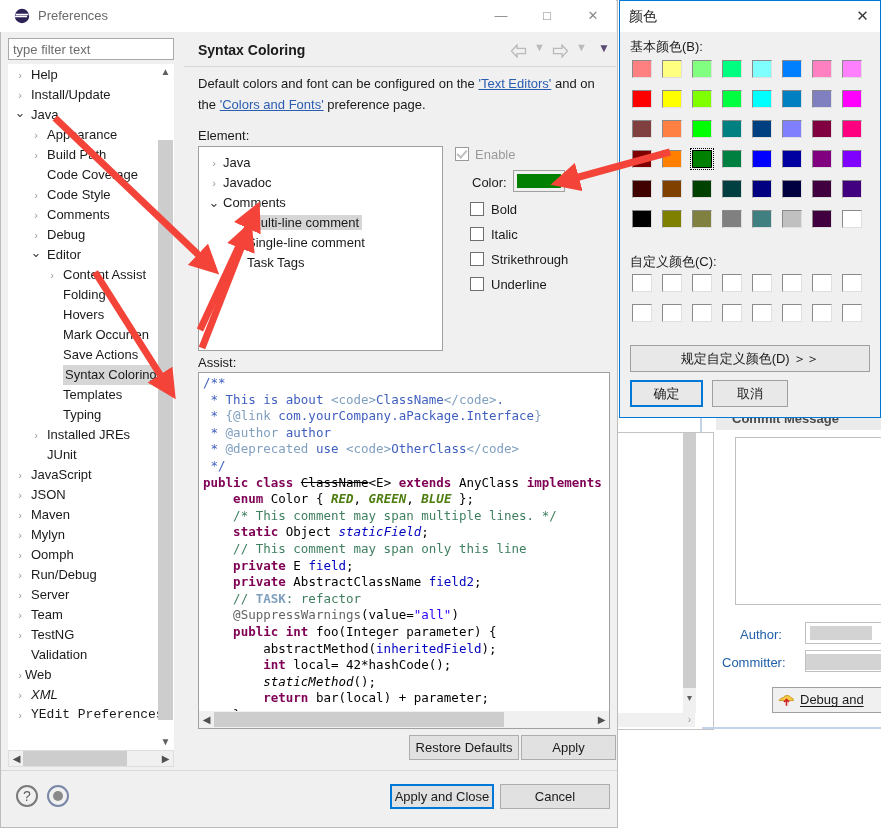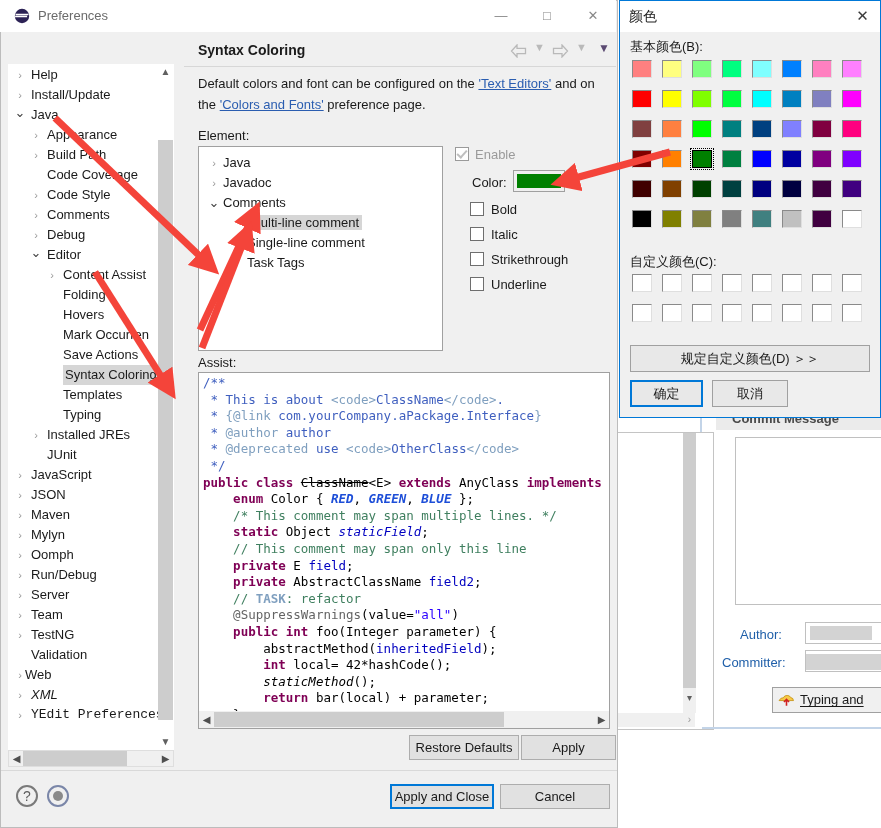--- a/index.html
+++ b/index.html
@@ -258,21 +258,21 @@
   .c-kw { color: #7f0055; font-weight: bold; }
   .c-plain { color: #000000; }
   .c-strike { color: #000000; text-decoration: line-through; }
   .c-comment { color: #3f7f5f; }
   .c-task { color: #7f9fbf; font-weight: bold; }
   .c-annot { color: #646464; }
   .c-str { color: #2a00ff; }
   .c-field { color: #0000c0; }
   .c-sfield { color: #0000c0; font-style: italic; }
   .c-smethod { font-style: italic; color: #000000; }
-  .c-enumc { color: #1d4ed8; font-style: italic; font-weight: bold; }
+  .c-enumc { color: #4d7c0f; font-style: italic; font-weight: bold; }
 
   .prev-hscroll {
     position: absolute; left: 199px; top: 711px; width: 410px; height: 17px;
     background: #f0f0f0;
   }
   .prev-hscroll .arr {
     position: absolute; top: 0; width: 15px; height: 17px;
     text-align: center; font-size: 10px; color: #505050; line-height: 17px;
   }
   .prev-hthumb {
@@ -401,34 +401,35 @@
 
   <div class="bg-field-label" style="left:722px;top:655px;">Committer:</div>
   <div class="bg-input" style="left:805px;top:650px;width:90px;height:22px;"></div>
   <div class="bg-redacted" style="left:806px;top:654px;width:82px;height:16px;"></div>
 
   <div class="bg-commit-btn"></div>
   <svg class="bg-commit-icon" viewBox="0 0 16 16">
     <path d="M1 9 q1.5-3 4-2.6 q1-2.4 3.6-2.2 q2.4-0.2 3.4 2 q2.4 0.2 2.6 2.8 z" fill="#f7c948" stroke="#c08a00" stroke-width="0.7"></path>
     <path d="M8 13.8 L8 8.2 M5.6 10.3 L8 7.9 L10.4 10.3" stroke="#d02020" stroke-width="1.5" fill="none"></path>
   </svg>
-  <div class="bg-commit-btn-label">Typing and</div>
+  <div class="bg-commit-btn-label">Debug and</div>
   <div class="bg-bottom-line"></div>
 
   <div class="prefs"></div>
   <div class="prefs-titlebar"></div>
   <svg class="prefs-title-icon" viewBox="0 0 16 16">
     <circle cx="8" cy="8" r="7.2" fill="#2c2255"></circle>
     <path d="M1.6 6.4 h12.8 M1.1 8.6 h12.0" stroke="#ffffff" stroke-width="1.5"></path>
   </svg>
   <div class="prefs-title-text">Preferences</div>
   <div class="win-btn win-min">—</div>
   <div class="win-btn win-max">□</div>
   <div class="win-btn win-close">✕</div>
 
+  <input class="filter-input" type="text" placeholder="type filter text" style="">
 
   <div class="tree" id="pref-tree">
       <div class="tree-row">
         <span class="twisty" style="left: 4px;">›</span>
         <span class="lbl" style="left: 22px;">Help</span>
       </div>
       <div class="tree-row">
         <span class="twisty" style="left: 4px;">›</span>
         <span class="lbl" style="left: 22px;">Install/Update</span>
       </div>

